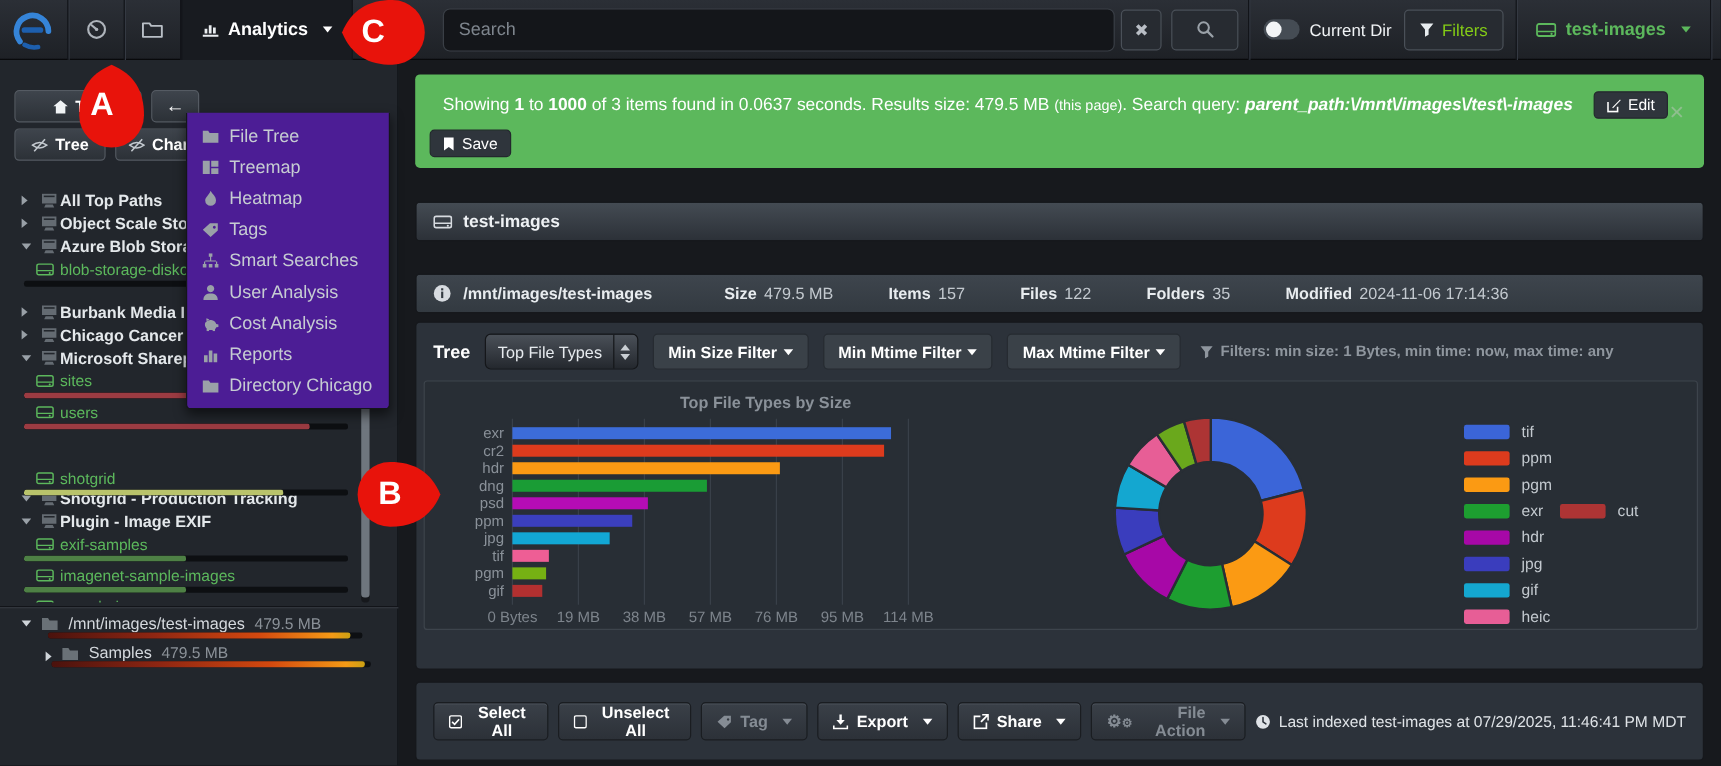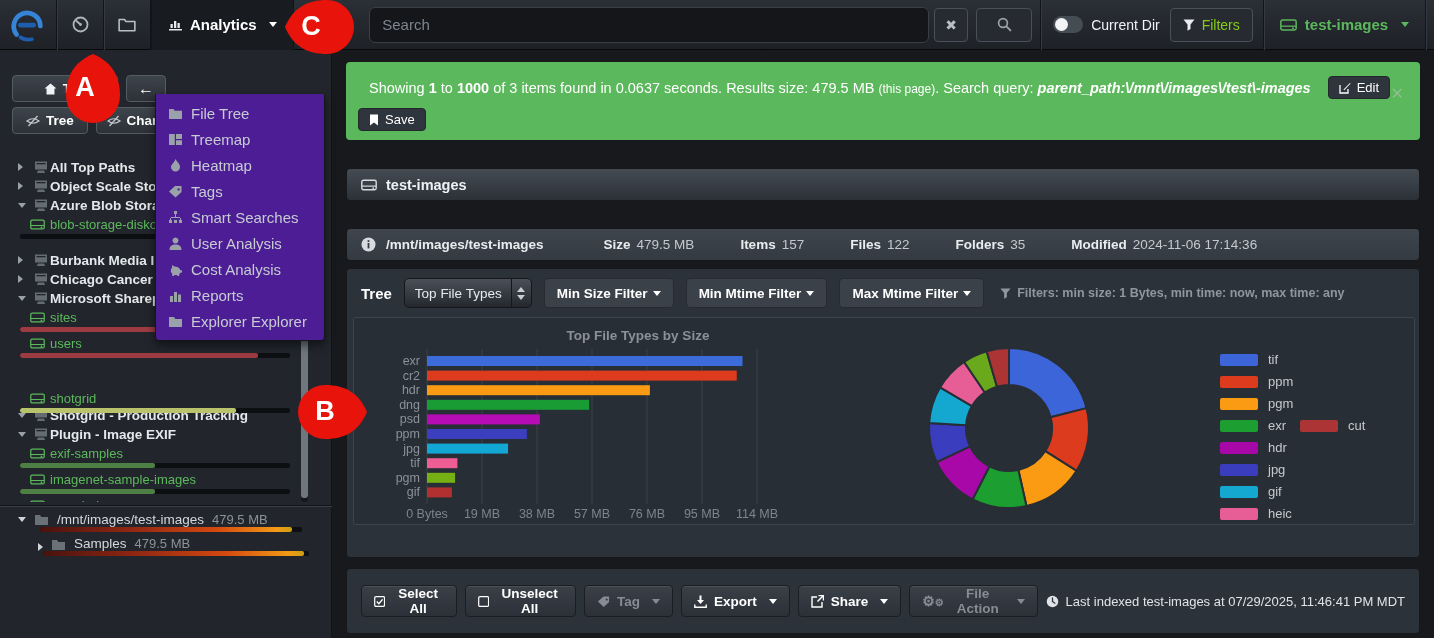--- a/index.html
+++ b/index.html
@@ -133,21 +133,21 @@
   .lg-label { color:#c3c9cf; font-size:13px; }
 
   
   #toolbar { position:absolute; left:346px; top:568px; width:1074px; height:66px;
     background:#2c323a; border:1px solid #16181c; border-radius:4px;
     display:flex; align-items:center; padding:0 14px; gap:8px; }
   .tb-btn { height:32px; padding:0 12px; border-radius:4px; cursor:pointer; font-family:inherit;
     background:linear-gradient(#3a4048,#2c3138); border:1px solid #1a1d21;
     box-shadow:inset 0 1px 0 #4a5058; color:#fff; font-size:13.5px; font-weight:bold;
     display:flex; align-items:center; gap:7px; }
-  .tb-btn.muted { color:#858c94; }
+  .tb-btn.muted { color:#858c94;text-align:right; }
   #last-indexed { margin-left:auto; color:#dfe3e7; font-size:13px; display:flex; align-items:center; gap:7px; white-space:nowrap; }
 
   
   .marker { position:absolute; z-index:100; overflow:visible; }
   .marker-letter { position:absolute; z-index:101; color:#fff; font-size:27px; font-weight:bold;
     transform:translate(-50%,-52%); pointer-events:none; }
 </style>
 </head>
 <body>
 
@@ -459,21 +459,21 @@
     <div class="menu-item">
       <svg width="15" height="13" viewBox="0 0 15 13">
         <path d="M2,7 h3 v6 H2 Z M6,3 h3 v10 H6 Z M10,5.5 h3 v7.5 h-3 Z" fill="#9aa1a8" fill-rule="evenodd"></path>
       </svg>
       <span>Reports</span>
     </div>
     <div class="menu-item">
       <svg width="15" height="13" viewBox="0 0 15 13">
         <path d="M1,2 h5 l1.3,2 H14 v8 H1 Z" fill="#9aa1a8" fill-rule="evenodd"></path>
       </svg>
-      <span>Explorer Explorer</span>
+      <span>Directory Chicago</span>
     </div>
   </div>
 
 <div id="banner">
   <div id="banner-line1">
     <svg width="14" height="14" viewBox="0 0 15 15">
       <circle cx="6" cy="6" r="4.4" fill="none" stroke="#fff" stroke-width="1.7"></circle>
       <path d="M9.4,9.4 L13.4,13.4" stroke="#fff" stroke-width="1.9" stroke-linecap="round"></path>
     </svg>
     <span id="banner-text"><span>Showing </span><span style="font-weight: bold;">1</span><span> to </span><span style="font-weight: bold;">1000</span><span> of 3 items found in 0.0637 seconds. Results size: 479.5 MB </span><span class="sm">(this page)</span><span>. Search query: </span><span class="bi">parent_path:\/mnt\/images\/test\-images</span></span>

